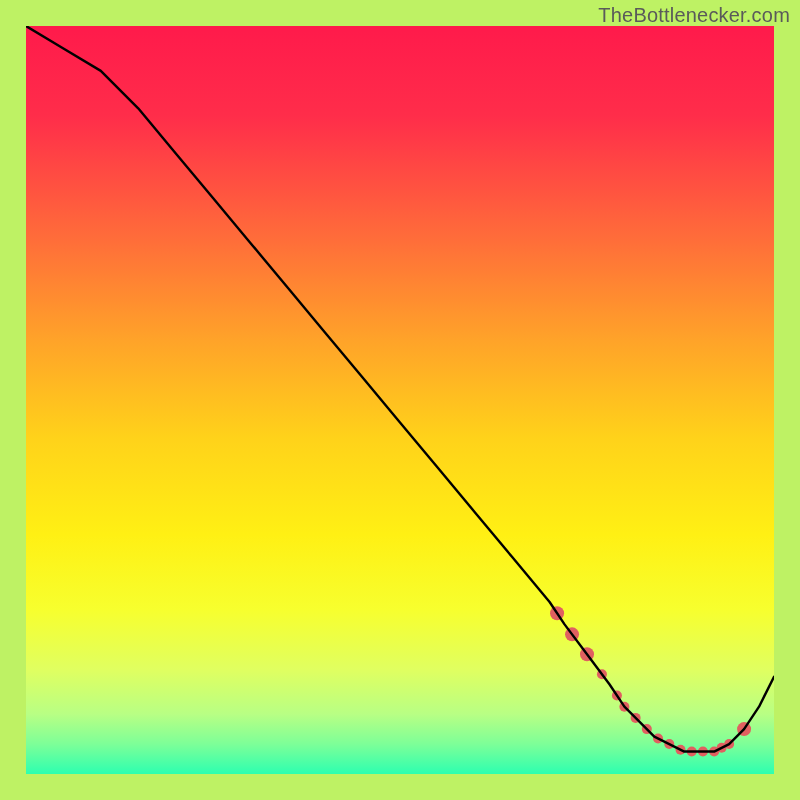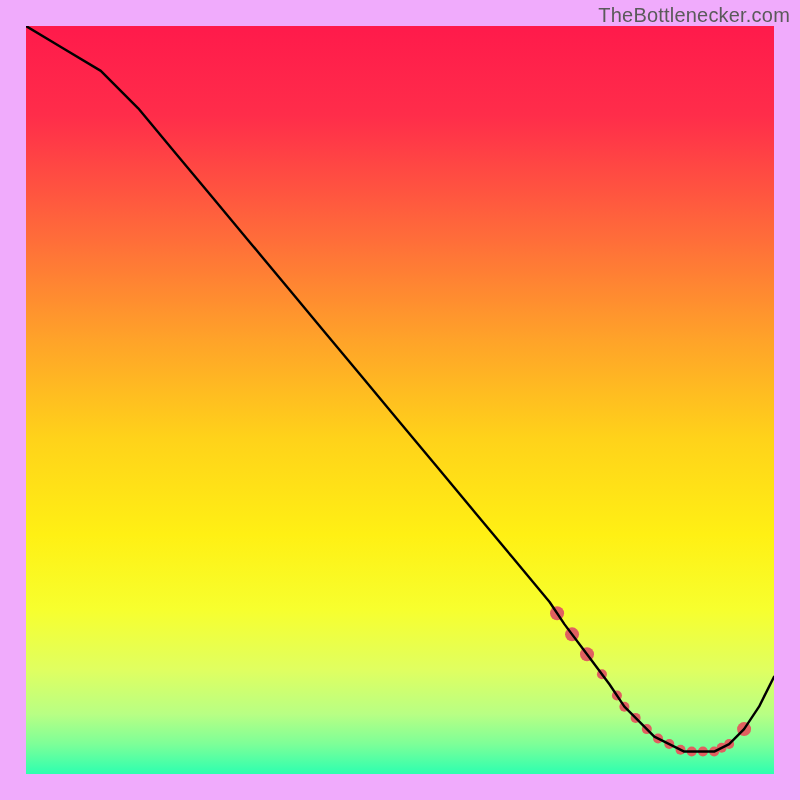--- a/index.html
+++ b/index.html
@@ -8,21 +8,21 @@
     width: 800px;
     height: 800px;
     background: #000000;
     overflow: hidden;
     font-family: Arial, Helvetica, sans-serif;
   }
   .stage {
     position: relative;
     width: 800px;
     height: 800px;
-    background: #f0abfc;
+    background: #bef264;
   }
   .watermark {
     position: absolute;
     top: 4px;
     right: 10px;
     color: #5a5a5a;
     font-size: 20px;
     font-weight: 400;
     letter-spacing: 0.2px;
     z-index: 5;

